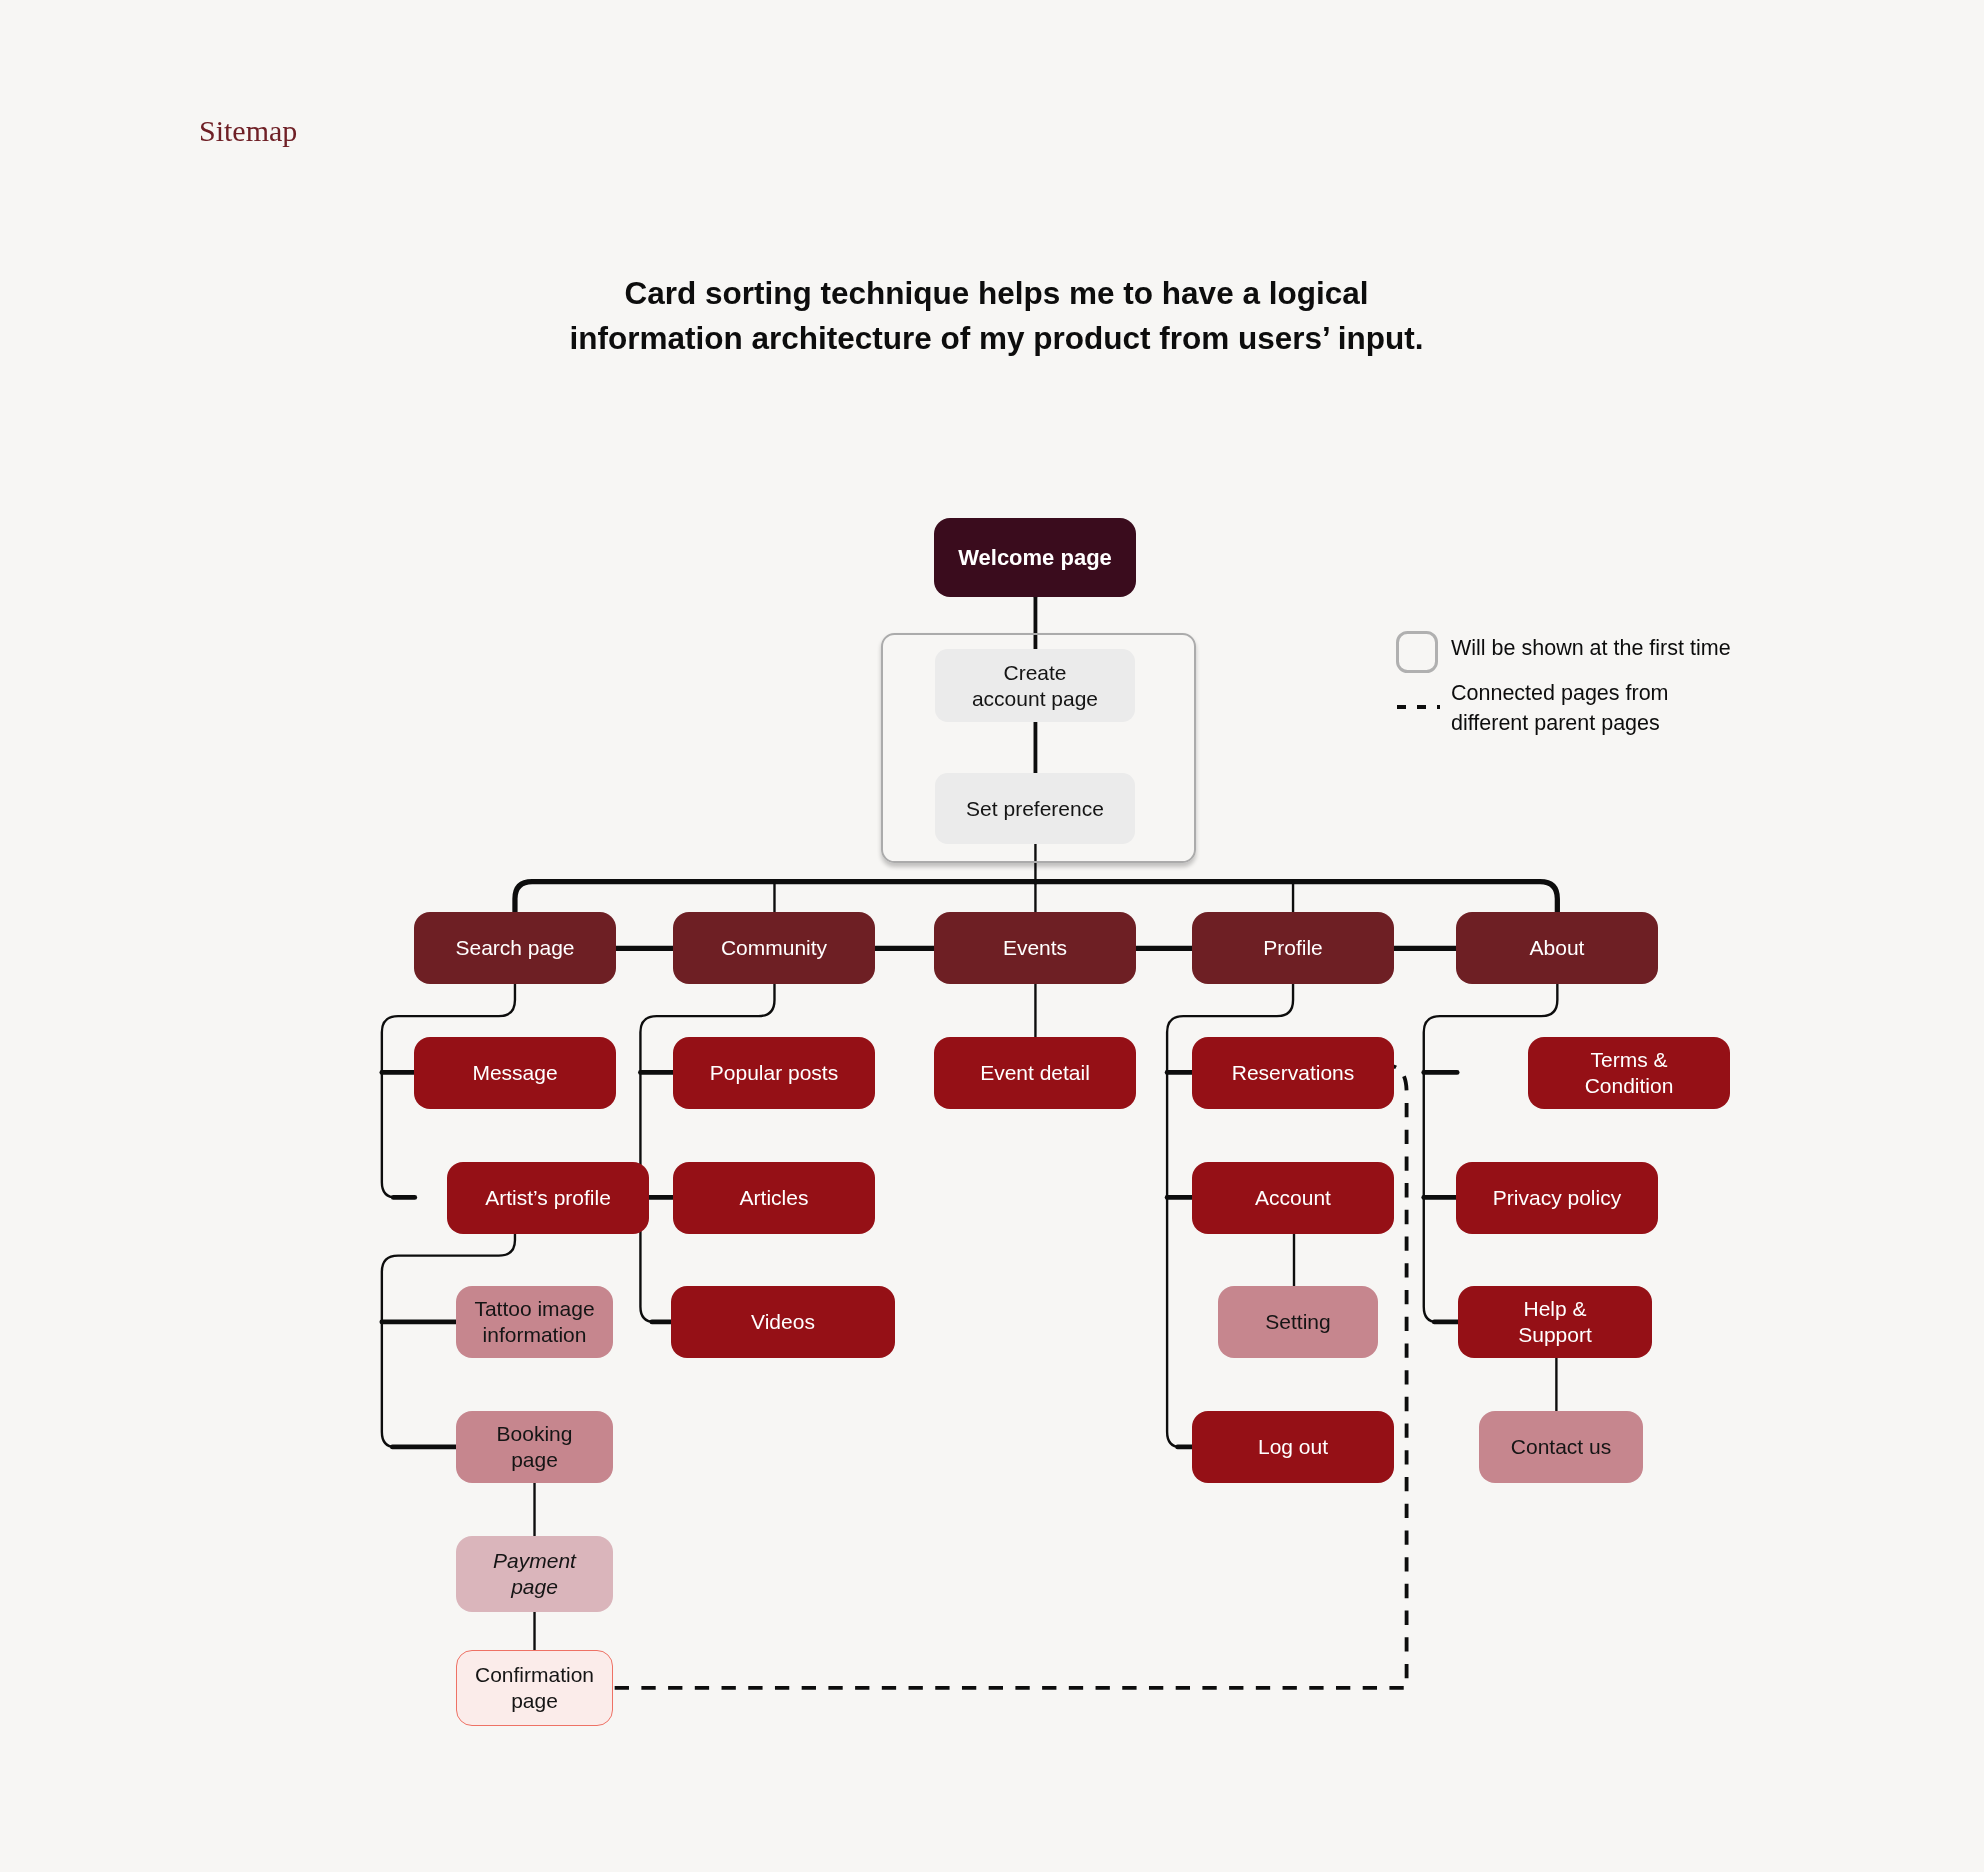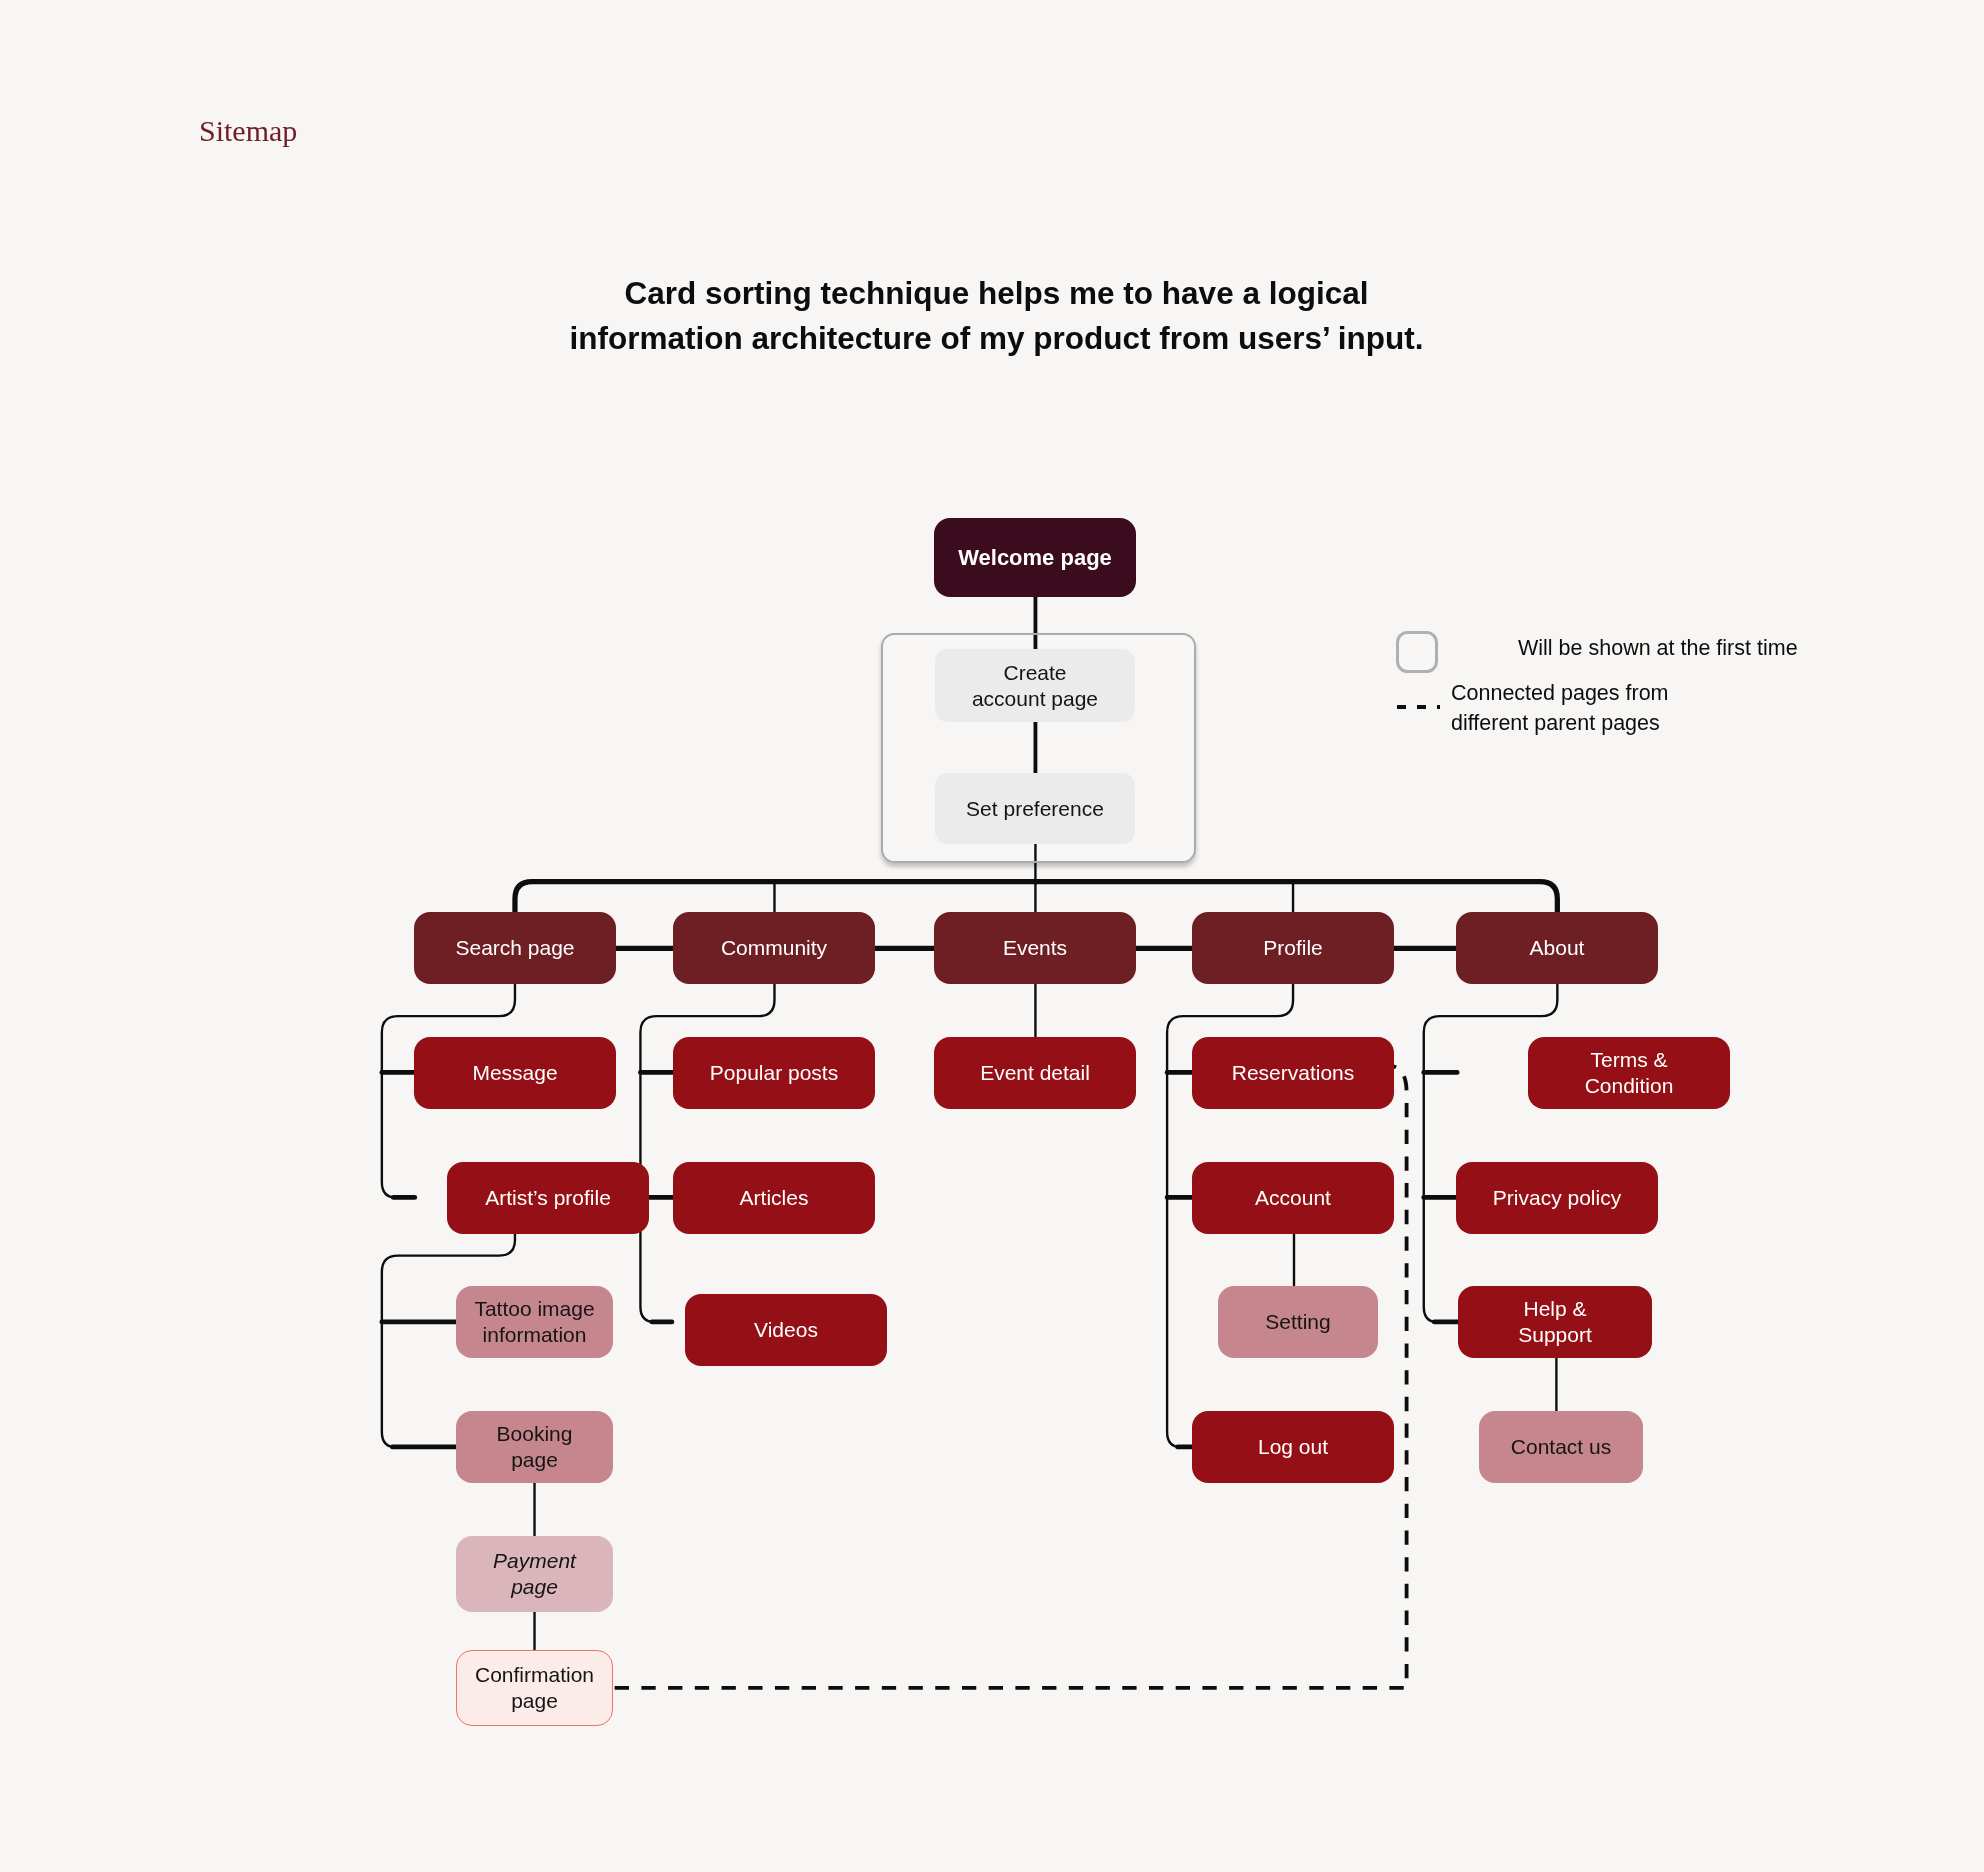--- a/index.html
+++ b/index.html
@@ -38,21 +38,21 @@
   }
   .legend-box{
     position:absolute;left:1396px;top:631px;width:42px;height:42px;
     border:3.3px solid #b0b0b0;border-radius:11.5px;box-sizing:border-box;
   }
   .legend-dash{
     position:absolute;left:1397px;top:705px;width:43px;height:3.8px;
     background:repeating-linear-gradient(90deg,#0d0d0d 0 9.5px,transparent 9.5px 20px);
   }
   .legend-text-1{
-    position:absolute;left:1518px;top:635px;font-size:21.5px;color:#0d0d0d;line-height:27px;
+    position:absolute;left:1451px;top:635px;font-size:21.5px;color:#0d0d0d;line-height:27px;
   }
   .legend-text-2{
     position:absolute;left:1451px;top:678px;font-size:21.5px;color:#0d0d0d;line-height:30px;
   }
 </style>
 </head>
 <body>
 
 <div class="stage">
 
@@ -178,21 +178,21 @@
     <span>Account</span>
   </div>
   <div class="node secondary" style="left:1456px;top:1162px;width:202px;height:72px;">
     <span>Privacy policy</span>
   </div>
 
   <div class="node mauve" style="left:456px;top:1286px;width:157px;height:72px;">
     <span>Tattoo image
 information</span>
   </div>
-  <div class="node secondary" style="left:685px;top:1286px;width:202px;height:72px;margin-top:8px;">
+  <div class="node secondary" style="left:671px;top:1286px;width:224px;height:72px;">
     <span>Videos</span>
   </div>
   <div class="node mauve" style="left:1218px;top:1286px;width:160px;height:72px;">
     <span>Setting</span>
   </div>
   <div class="node secondary" style="left:1458px;top:1286px;width:194px;height:72px;">
     <span>Help &amp;
 Support</span>
   </div>
 

